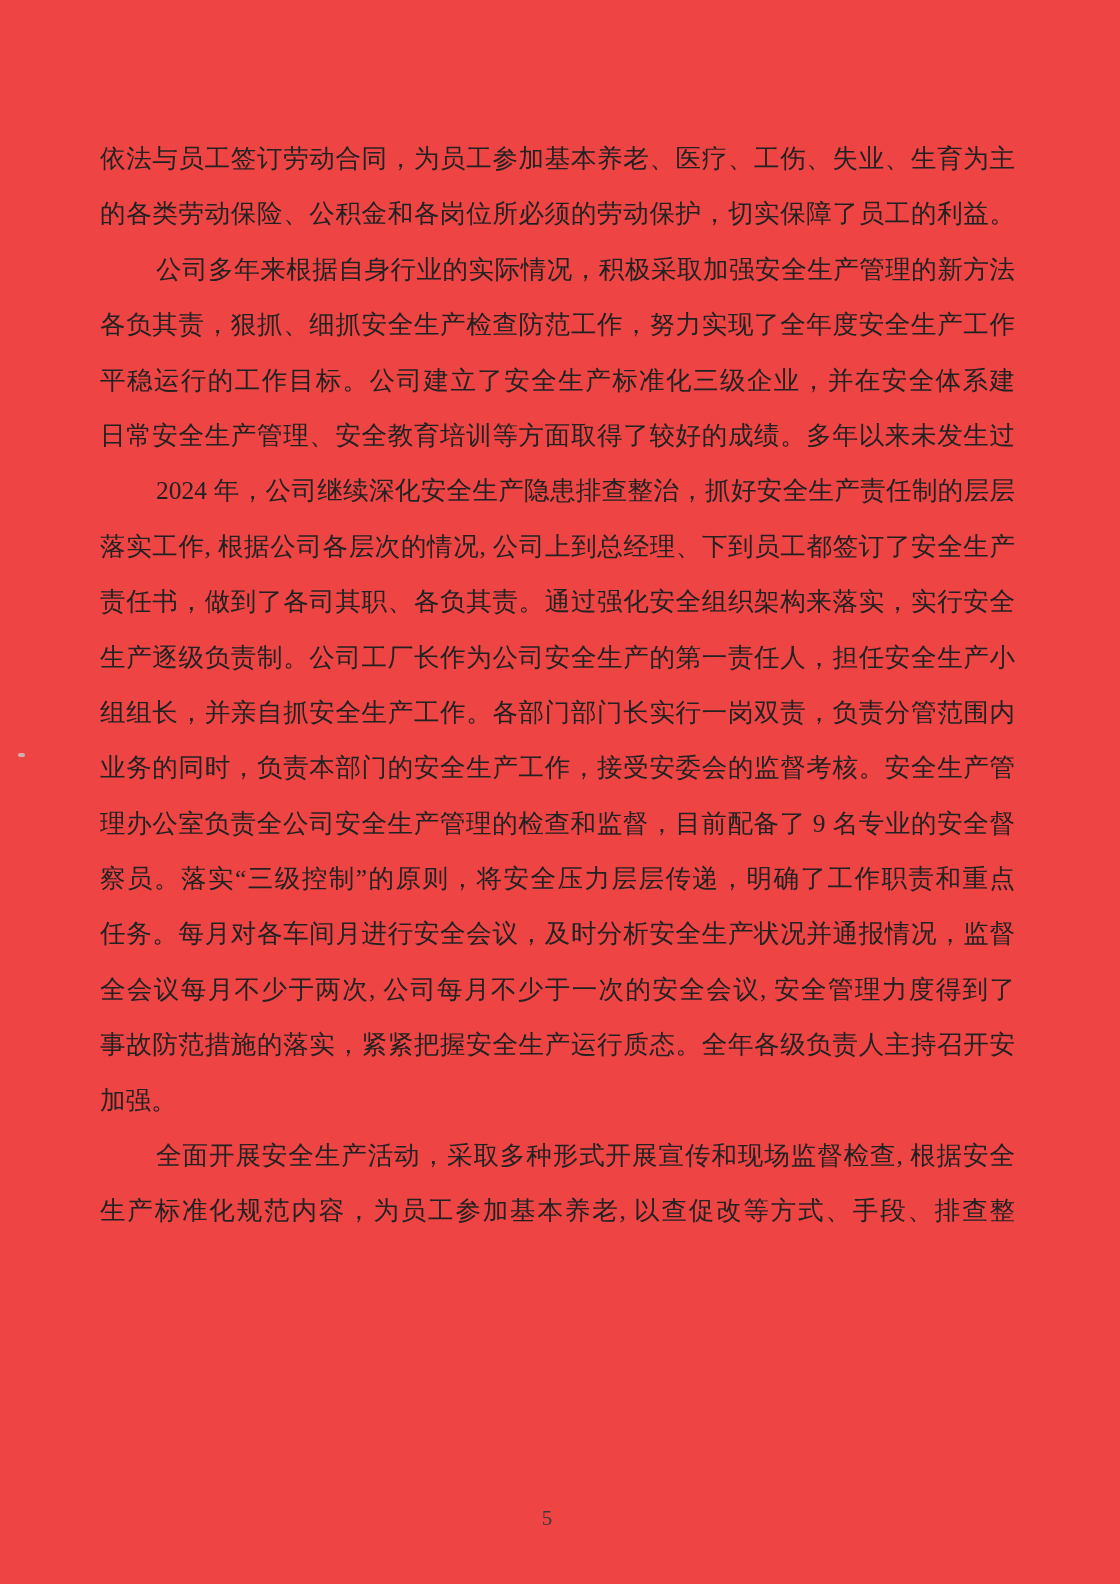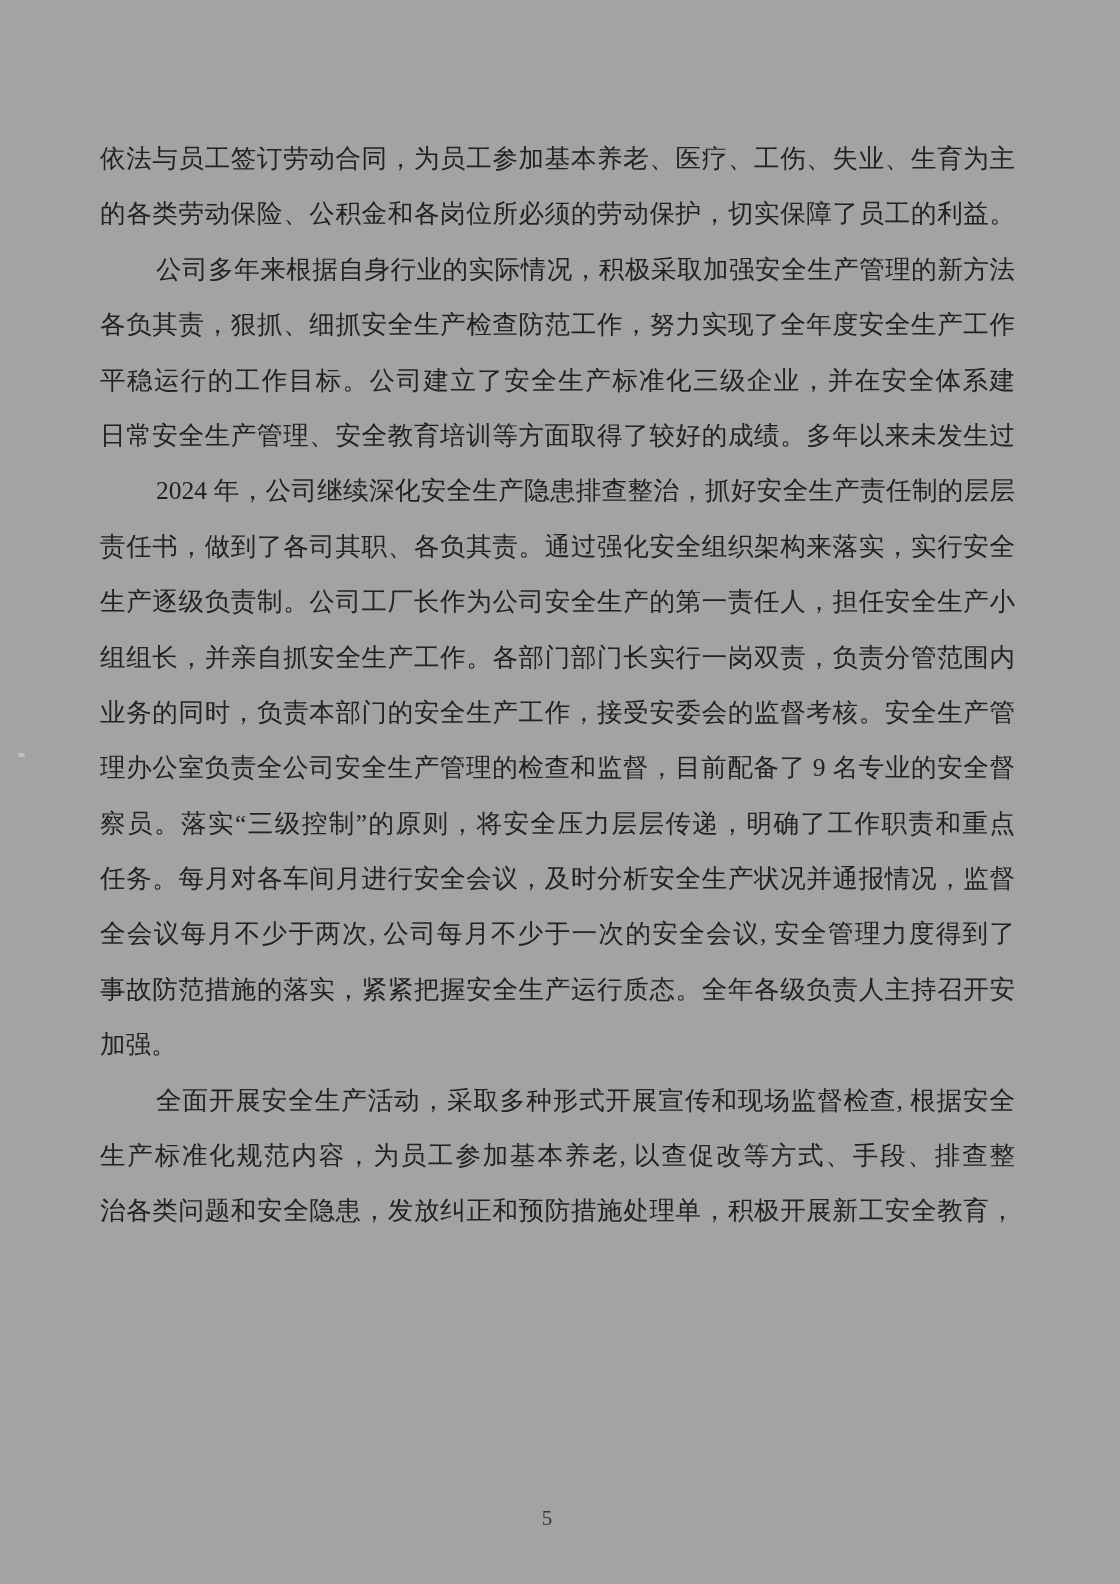--- a/index.html
+++ b/index.html
@@ -6,21 +6,21 @@
   html, body {
     margin: 0;
     padding: 0;
     background: #ffffff;
   }
   .page {
     position: relative;
     width: 1120px;
     height: 1584px;
     margin: 0 auto;
-    background: #a3a3a3;
+    background: #ef4444;
     color: #1e1e1e;
     font-family: "Liberation Serif", "DejaVu Serif", serif;
     overflow: hidden;
   }
   .text-block {
     position: absolute;
     left: 100px;
     top: 131px;
     width: 915px;
   }
@@ -70,29 +70,29 @@
 
 <div class="page">
   <div class="text-block">
       <div class="line justify">依法与员工签订劳动合同，为员工参加基本养老、医疗、工伤、失业、生育为主</div>
       <div class="line justify">的各类劳动保险、公积金和各岗位所必须的劳动保护，切实保障了员工的利益。</div>
       <div class="line indent justify">公司多年来根据自身行业的实际情况，积极采取加强安全生产管理的新方法</div>
       <div class="line justify">各负其责，狠抓、细抓安全生产检查防范工作，努力实现了全年度安全生产工作</div>
       <div class="line justify">平稳运行的工作目标。公司建立了安全生产标准化三级企业，并在安全体系建设、</div>
       <div class="line justify">日常安全生产管理、安全教育培训等方面取得了较好的成绩。多年以来未发生过</div>
       <div class="line indent justify">2024 年，公司继续深化安全生产隐患排查整治，抓好安全生产责任制的层层</div>
+      <div class="line justify">落实工作, 根据公司各层次的情况, 公司上到总经理、下到员工都签订了安全生产</div>
       <div class="line justify">责任书，做到了各司其职、各负其责。通过强化安全组织架构来落实，实行安全</div>
       <div class="line justify">生产逐级负责制。公司工厂长作为公司安全生产的第一责任人，担任安全生产小</div>
       <div class="line justify">组组长，并亲自抓安全生产工作。各部门部门长实行一岗双责，负责分管范围内</div>
       <div class="line justify">业务的同时，负责本部门的安全生产工作，接受安委会的监督考核。安全生产管</div>
       <div class="line justify">理办公室负责全公司安全生产管理的检查和监督，目前配备了 9 名专业的安全督</div>
       <div class="line justify">察员。落实“三级控制”的原则，将安全压力层层传递，明确了工作职责和重点</div>
       <div class="line justify">任务。每月对各车间月进行安全会议，及时分析安全生产状况并通报情况，监督</div>
       <div class="line justify">全会议每月不少于两次, 公司每月不少于一次的安全会议, 安全管理力度得到了</div>
       <div class="line justify">事故防范措施的落实，紧紧把握安全生产运行质态。全年各级负责人主持召开安</div>
       <div class="line">加强。</div>
       <div class="line indent justify">全面开展安全生产活动，采取多种形式开展宣传和现场监督检查, 根据安全</div>
       <div class="line justify">生产标准化规范内容，为员工参加基本养老, 以查促改等方式、手段、排查整</div>
-      <div class="line justify">治各类问题和安全隐患，发放纠正和预防措施处理单，积极开展新工安全教育，</div>
     </div>
   <div class="scan-speck"></div>
   <div class="page-number">5</div>
 </div>
 
 </body></html>

